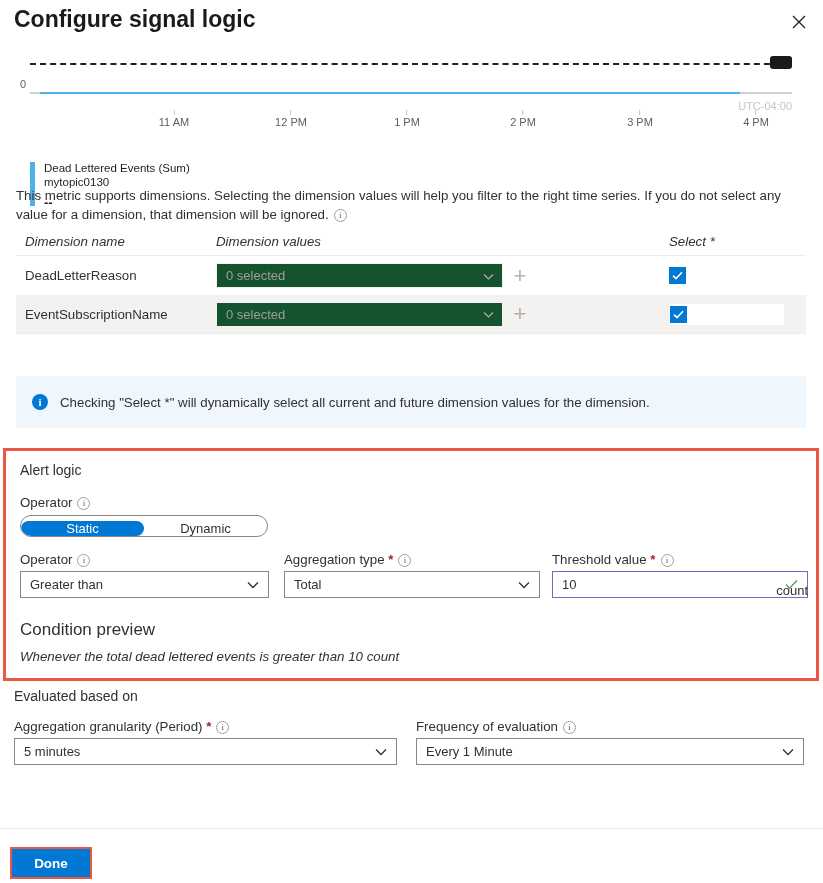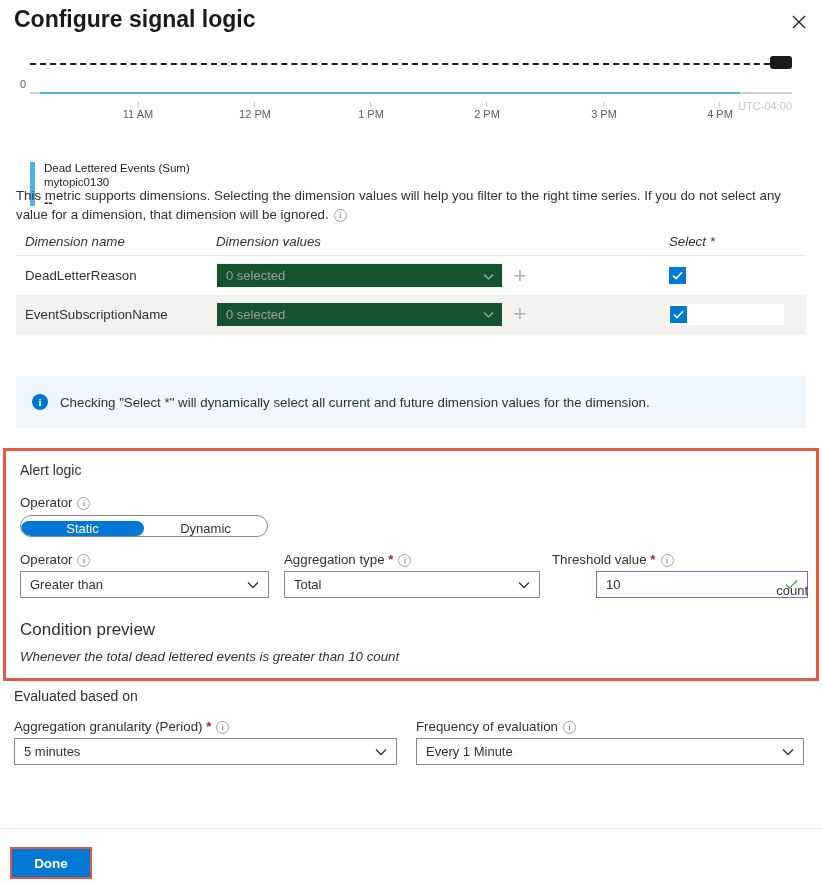--- a/index.html
+++ b/index.html
@@ -55,22 +55,23 @@
     background:#d2d0ce;
   }
   .axis-series {
     position:absolute; left:40px; top:44px; width:700px; height:2px;
     background:#4db2e8;
   }
   .ticks {
     position:absolute; left:30px; top:46px; width:762px; height:24px;
   }
   .tick {
-    position:absolute; top:8px; transform: translateX(-50%);
+    position:absolute; top:16px; transform: translateX(-50%);
     text-align:center;
+    margin-left:36px;
   }
   .tick .tick-mark {
     width:1px; height:5px; background:#c8c6c4; margin:0 auto;
   }
   .tick .tick-label {
     font-size:11px; color:#605e5c; margin-top:1px; white-space:nowrap;
   }
   .tz-label {
     position:absolute; right:0px; top:6px;
     font-size:11px; color:#c8c6c4; white-space:nowrap;
@@ -191,21 +192,20 @@
     padding-left:9px; cursor:pointer;
   }
   .sel-box .chev {
     position:absolute; right:9px; top:50%; transform:translateY(-50%);
     color:#323130;
   }
   .txt-box {
     position:relative; height:27px; border:1px solid #8764b8; background:#fff;
     display:flex; align-items:center; font-size:13px; color:#323130;
     padding-left:9px;
-    margin-left:44px;
   }
   .txt-box .ok {
     position:absolute; right:9px; top:50%; transform:translateY(-50%);
     color:#4a9b55;
   }
   .unit {
     position:absolute; right:0; top:31px;
     font-size:13px; color:#323130;
   }
   .cond-title {

